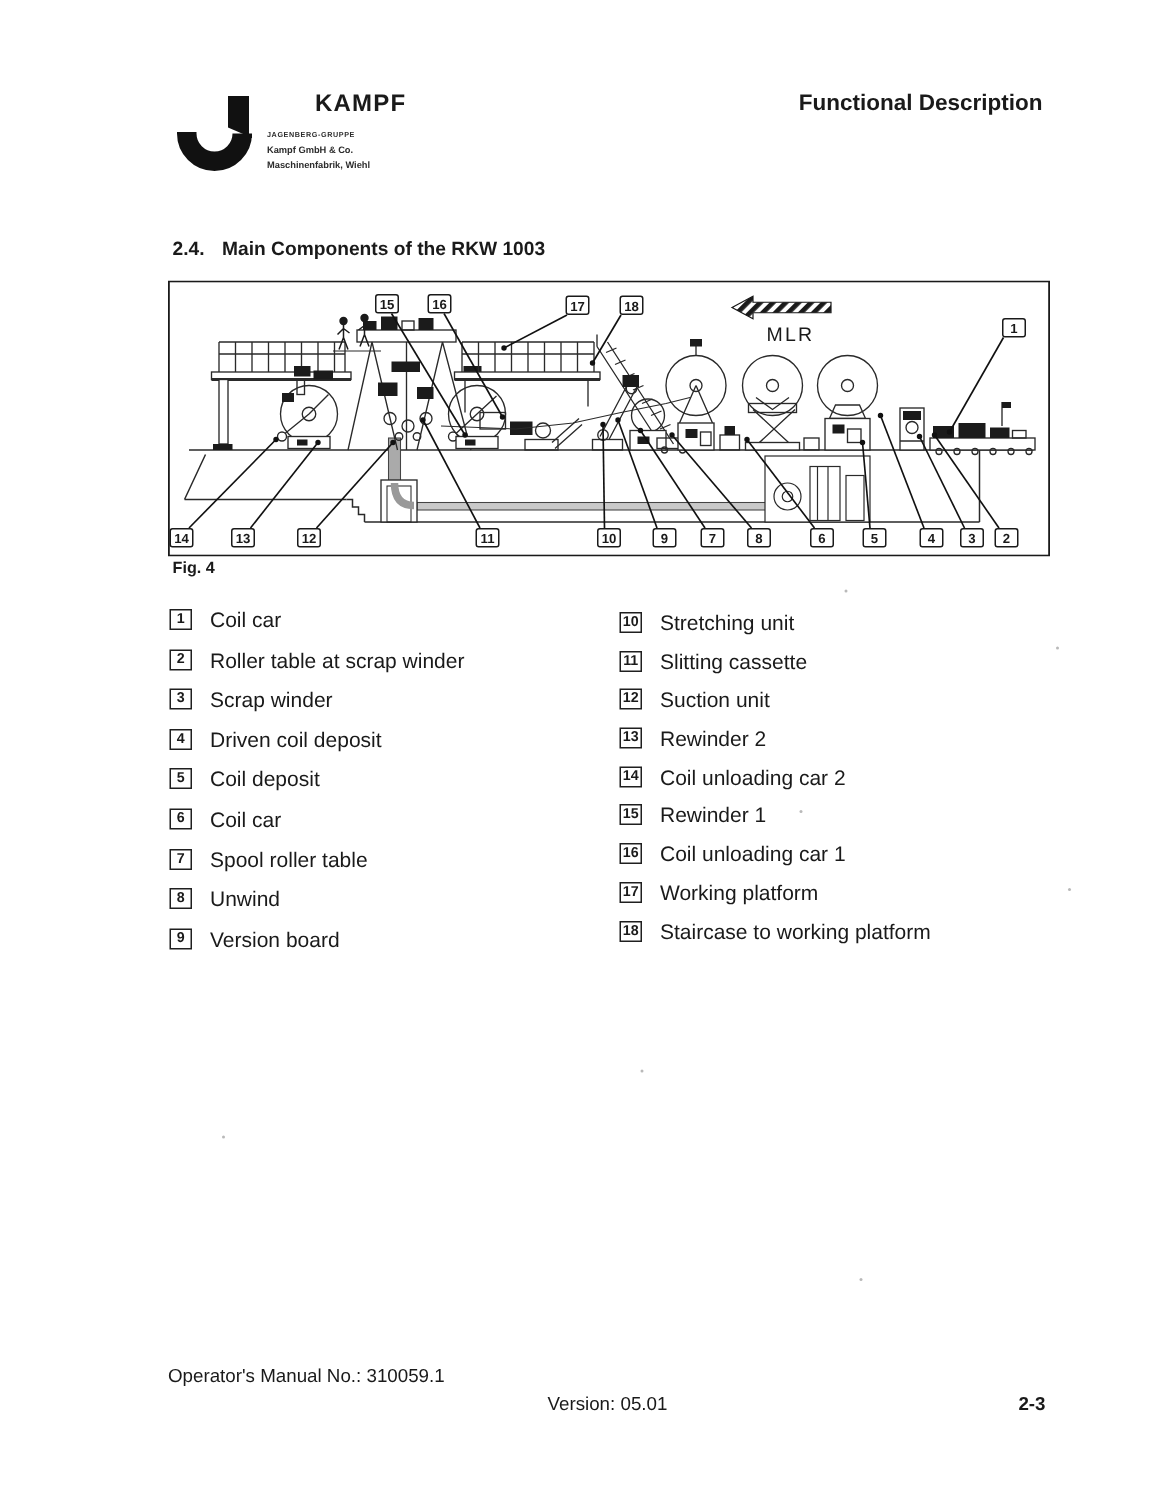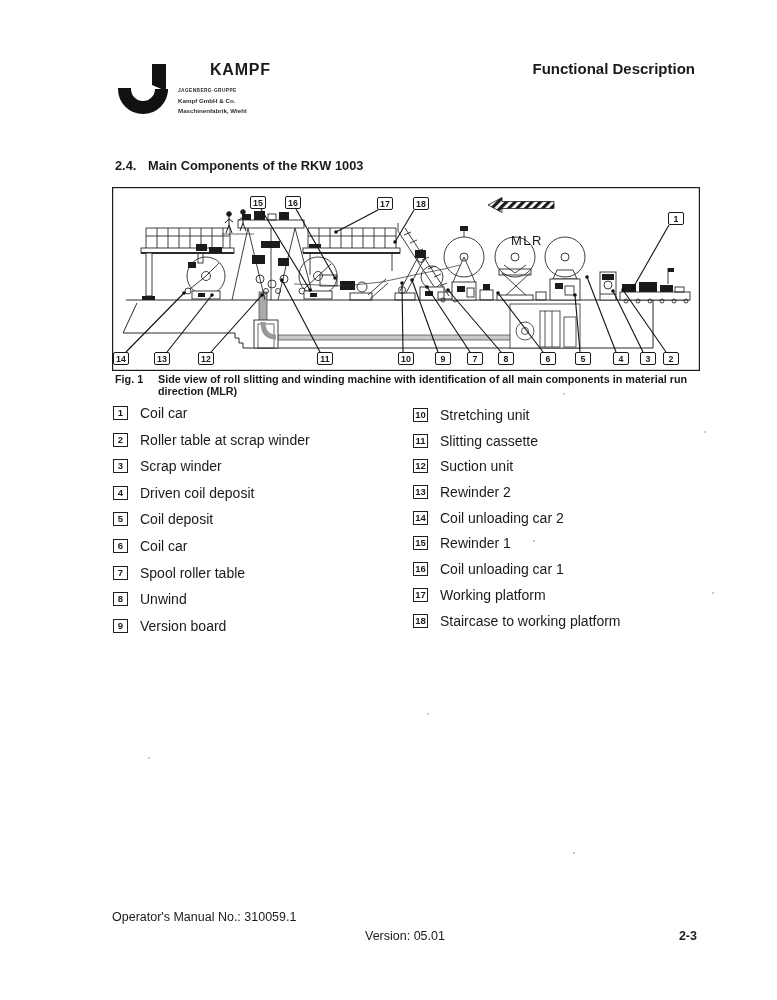--- a/index.html
+++ b/index.html
@@ -276,21 +276,21 @@
           <circle cx="315" cy="100" r="1.8"></circle>
         <circle cx="336" cy="103" r="1.8"></circle>
           <circle cx="386" cy="106" r="1.8"></circle>
         <circle cx="463" cy="108" r="1.8"></circle>
           <circle cx="475" cy="90" r="1.8"></circle>
         <circle cx="501" cy="104" r="1.8"></circle>
           <circle cx="511" cy="103" r="1.8"></circle>
       </g>
     </svg>
 
-    <span class="mlr" style="left:399px;top:46px;">MLR</span>
+    <span class="mlr" style="left:399px;top:28px;">MLR</span>
 
     <div class="co" style="left:138px;top:9px;">15</div>
     <div class="co" style="left:173px;top:9px;">16</div>
     <div class="co" style="left:265px;top:10px;">17</div>
     <div class="co" style="left:301px;top:10px;">18</div>
     <div class="co" style="left:556px;top:25px;">1</div>
 
     <div class="co" style="left:1px;top:165px;">14</div>
     <div class="co" style="left:42px;top:165px;">13</div>
     <div class="co" style="left:86px;top:165px;">12</div>
@@ -299,22 +299,21 @@
     <div class="co" style="left:323px;top:165px;">9</div>
     <div class="co" style="left:355px;top:165px;">7</div>
     <div class="co" style="left:386px;top:165px;">8</div>
     <div class="co" style="left:428px;top:165px;">6</div>
     <div class="co" style="left:463px;top:165px;">5</div>
     <div class="co" style="left:501px;top:165px;">4</div>
     <div class="co" style="left:528px;top:165px;">3</div>
     <div class="co" style="left:551px;top:165px;">2</div>
   </div>
 
-  <div class="abs cap-label" style="left:115px;top:373px;">Fig. 1</div>
-  <div class="abs cap-text" style="left:158px;top:373px;width:545px;">Side view of roll slitting and winding machine with identification of all main components in material run direction (MLR)</div>
+  <div class="abs cap-label" style="left:115px;top:373px;">Fig. 4</div>
 
   <div class="legend-col col-left" style="left:113px;top:406px;">
     <div class="legend-row">
         <span class="lnum">1</span>
         <span class="llabel">Coil car</span>
       </div>
     <div class="legend-row">
         <span class="lnum">2</span>
         <span class="llabel">Roller table at scrap winder</span>
       </div>

